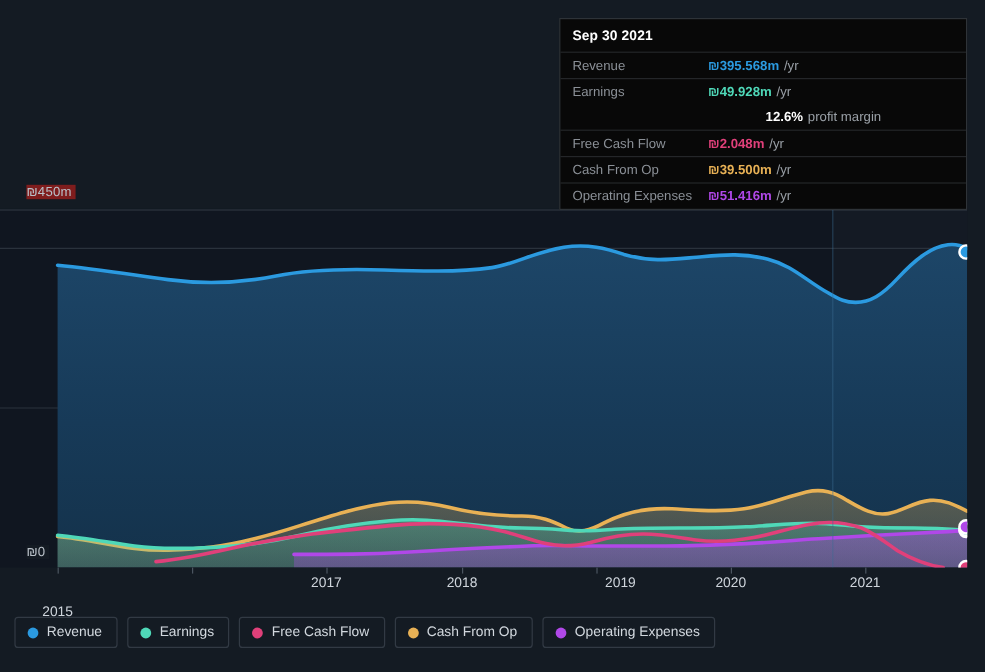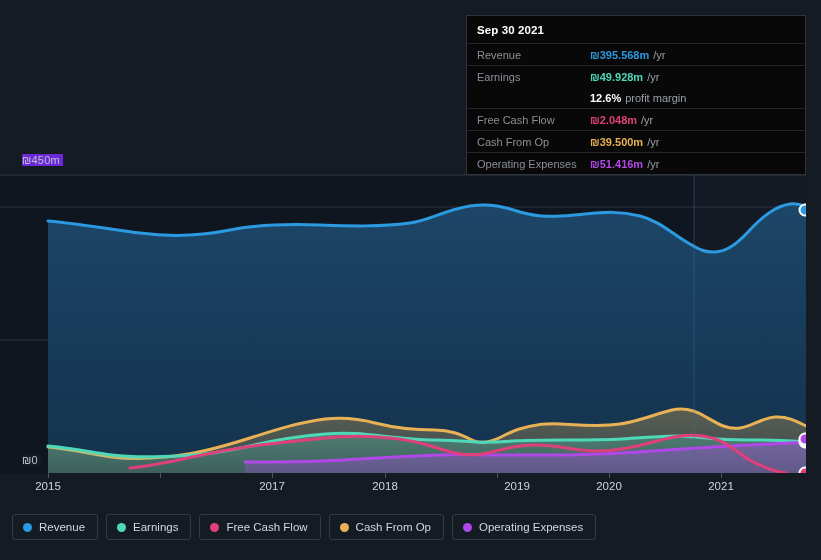--- a/index.html
+++ b/index.html
@@ -14,21 +14,21 @@
 
   
   .chart-wrap{position:absolute;left:0;top:0;width:821px;height:560px;}
   .plot{position:absolute;left:0;top:174px;width:806px;height:299px;}
   .plot-svg{display:block;}
 
   
   .y-top-label{
     position:absolute;left:22px;top:154px;
     font-size:11px;color:#b9c0c8;letter-spacing:.2px;
-    background:#6d28d9;padding:0 3px 0 0;z-index:4;
+    background:#7f1d1d;padding:0 3px 0 0;z-index:4;
   }
   .y-zero-label{
     position:absolute;left:22px;top:454px;
     font-size:11px;color:#b9c0c8;letter-spacing:.2px;
     background:#141b23;padding:0 3px 0 0;z-index:4;
   }
   .x-axis{
     position:absolute;left:0;top:473px;width:821px;height:28px;
   }
   .x-tick{
@@ -54,21 +54,21 @@
     font-size:11.5px;font-weight:bold;color:#ffffff;
     padding:8px 10px 7px 10px;
     letter-spacing:.1px;
   }
   .tt-row{
     display:flex;align-items:center;
     border-top:1px solid #242629;
     padding:3px 10px 3px 10px;
     min-height:15px;
   }
-  .tt-row.nosep{border-top:none;}
+  .tt-row.nosep{border-top:none;margin-left:48px;}
   .tt-label{
     width:113px;flex:0 0 113px;
     font-size:11px;color:#8b9097;
     white-space:nowrap;
   }
   .tt-val{
     font-size:11px;font-weight:bold;
     white-space:nowrap;
   }
   .tt-unit{
@@ -315,21 +315,21 @@
 
   <div class="x-axis">
     <div class="tick-mark" style="left:48px;"></div>
     <div class="tick-mark" style="left:160px;"></div>
     <div class="tick-mark" style="left:272px;"></div>
     <div class="tick-mark" style="left:385px;"></div>
     <div class="tick-mark" style="left:497px;"></div>
     <div class="tick-mark" style="left:609px;"></div>
     <div class="tick-mark" style="left:721px;"></div>
 
-    <div class="x-tick" style="left:48px;">2015</div>
+    <div class="x-tick" style="left:48px;margin-top:24px;">2015</div>
     <div class="x-tick" style="left:160px;margin-top:35px;">2016</div>
     <div class="x-tick" style="left:272px;">2017</div>
     <div class="x-tick" style="left:385px;">2018</div>
     <div class="x-tick" style="left:497px;margin-left:20px;">2019</div>
     <div class="x-tick" style="left:609px;">2020</div>
     <div class="x-tick" style="left:721px;">2021</div>
   </div>
 
   <div class="tooltip">
     <div class="tt-title">Sep 30 2021</div>

